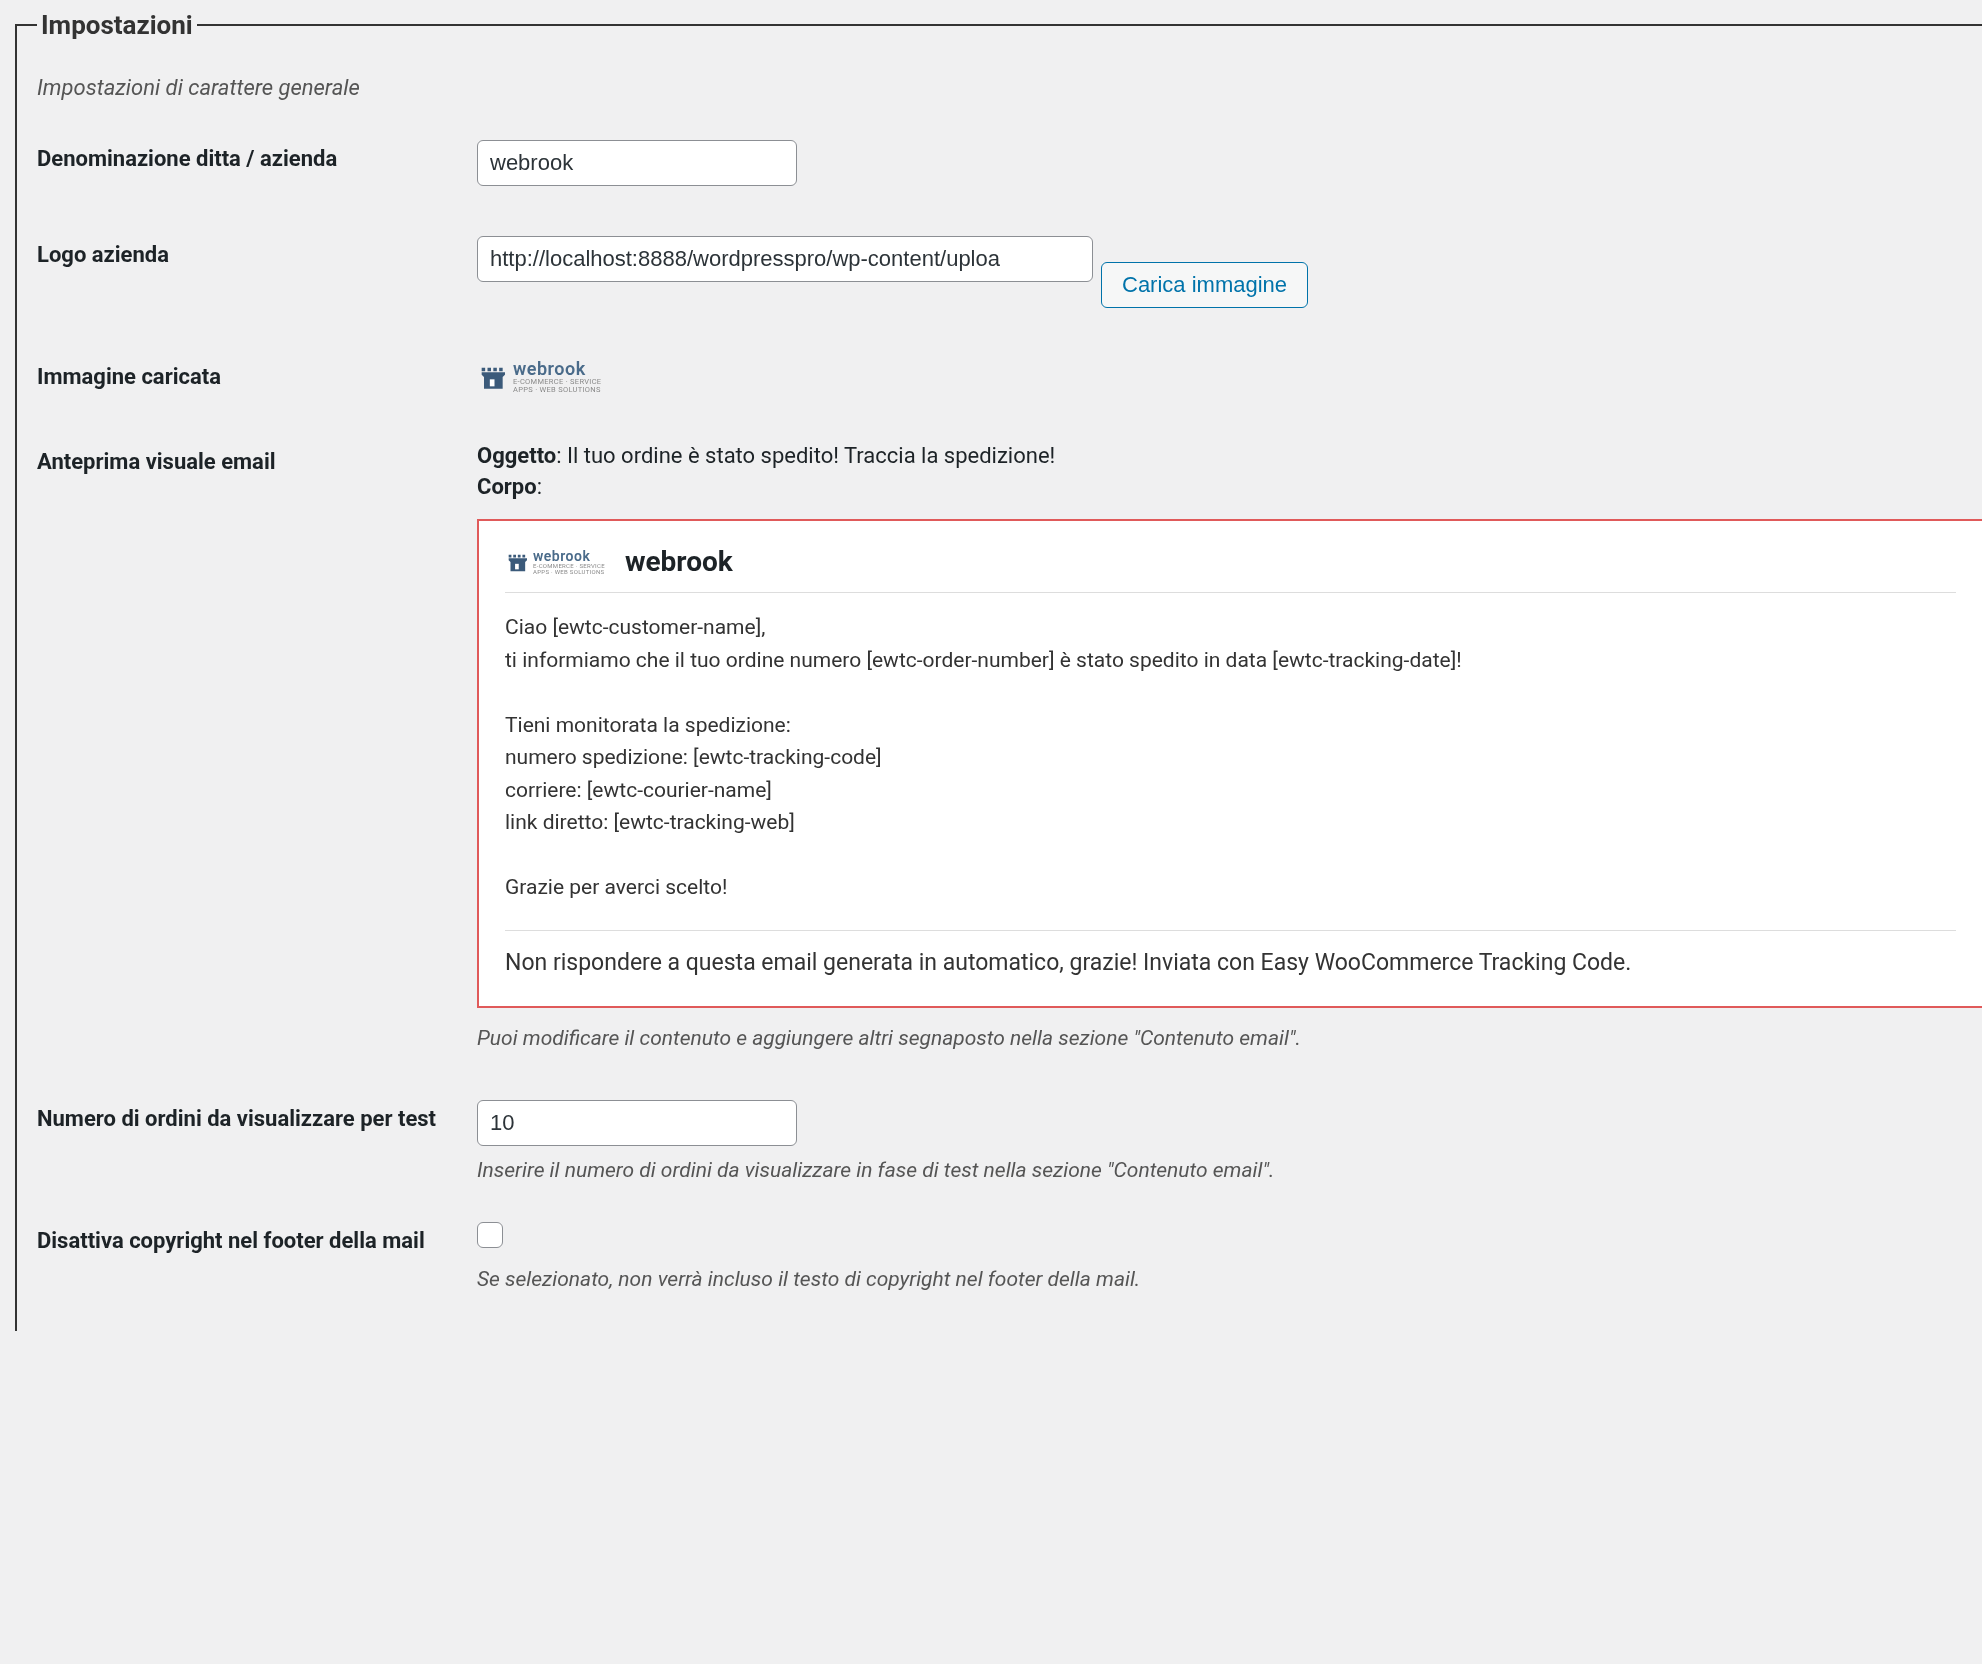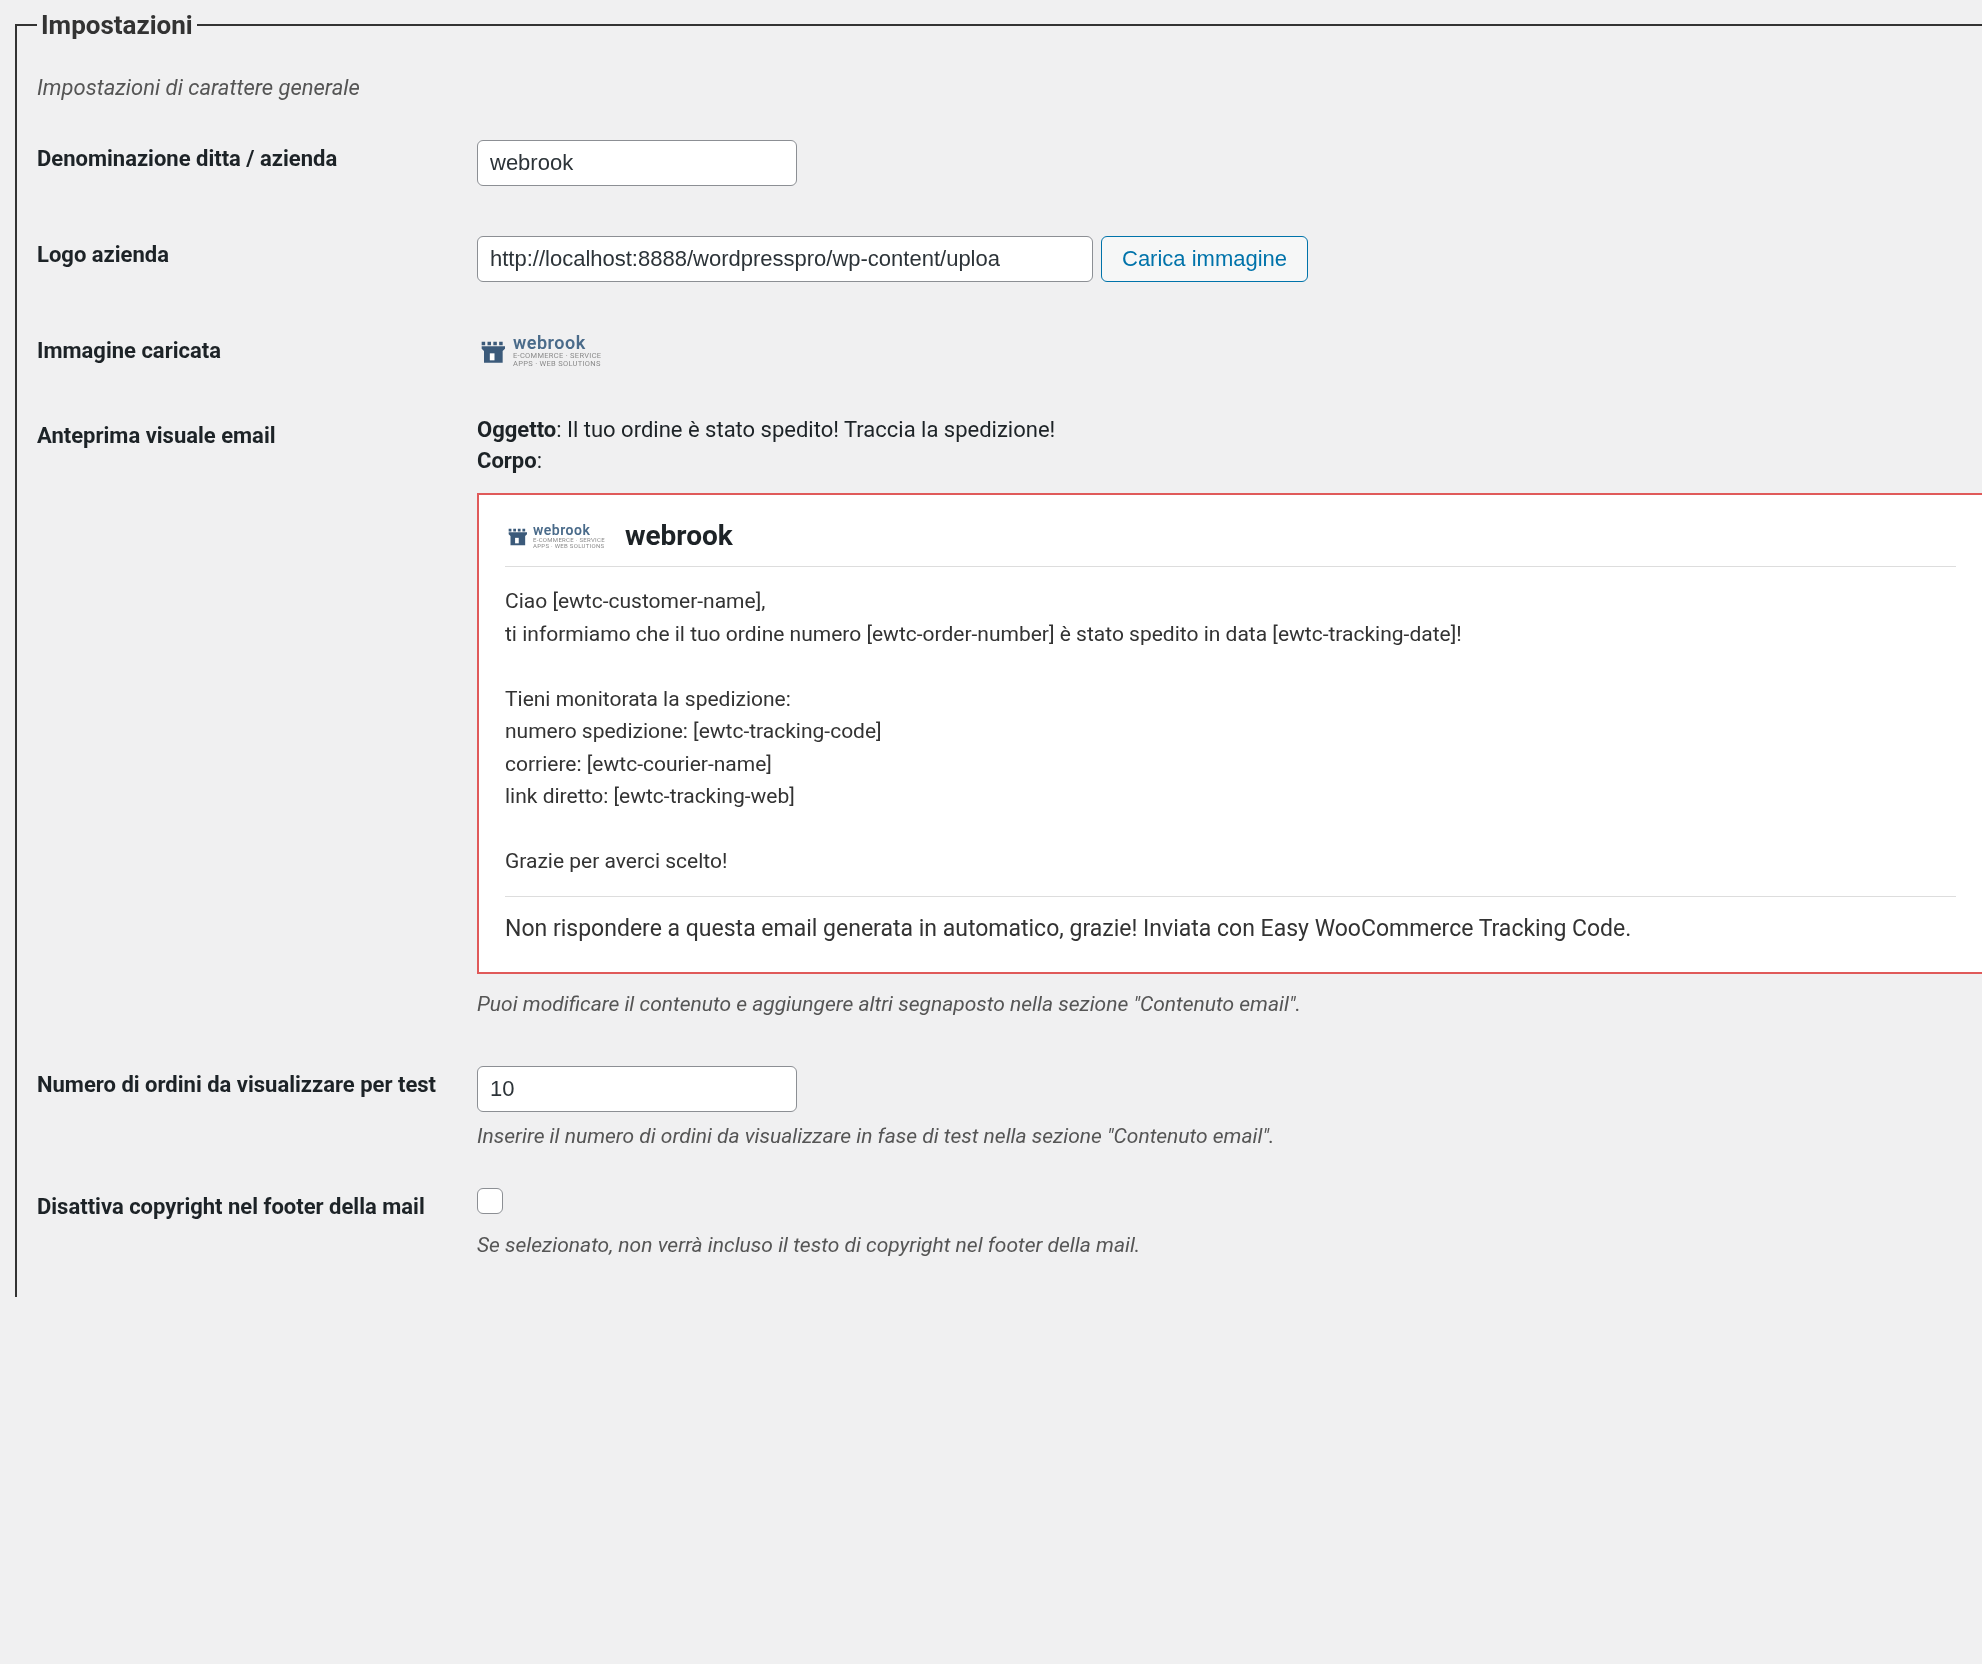--- a/index.html
+++ b/index.html
@@ -67,20 +67,21 @@
     border: 1.5px solid #0073aa;
     color: #0073aa;
     background: #f6f7f7;
     border-radius: 6px;
     padding: 6px 20px;
     font-size: 22px;
     height: 46px;
     cursor: pointer;
     margin-left: 8px;
     vertical-align: top;
+    margin-top: 26px;
   }
   .logo-preview {
     display: flex;
     align-items: center;
     gap: 8px;
     padding-top: 2px;
   }
   .logo-icon {
     width: 28px; height: 28px; display:inline-block;
   }
@@ -113,21 +114,21 @@
     font-weight: 700;
     font-size: 28px;
     color: #1d2327;
   }
   .email-body {
     font-size: 21px;
     color: #333;
     line-height: 1.55;
     white-space: pre-line;
     border-bottom: 1px solid #ddd;
-    padding-bottom: 18px;
+    padding-bottom: 26px;
     margin-bottom: 18px;
   }
   .email-footer {
     font-size: 23px;
     color: #333;
   }
   .help-italic {
     font-style: italic;
     color: #555;
     font-size: 21px;

